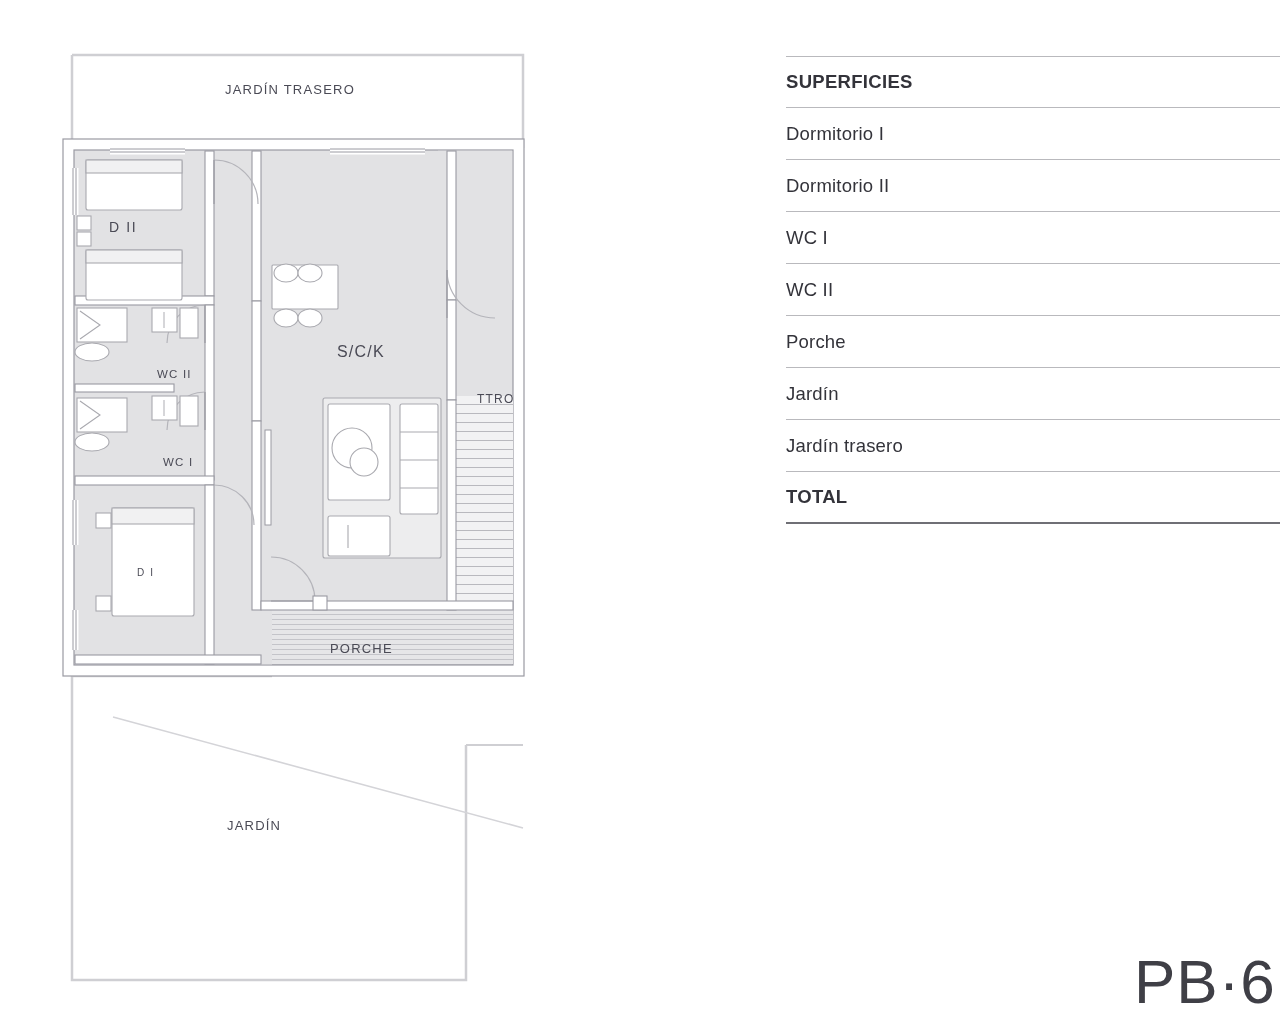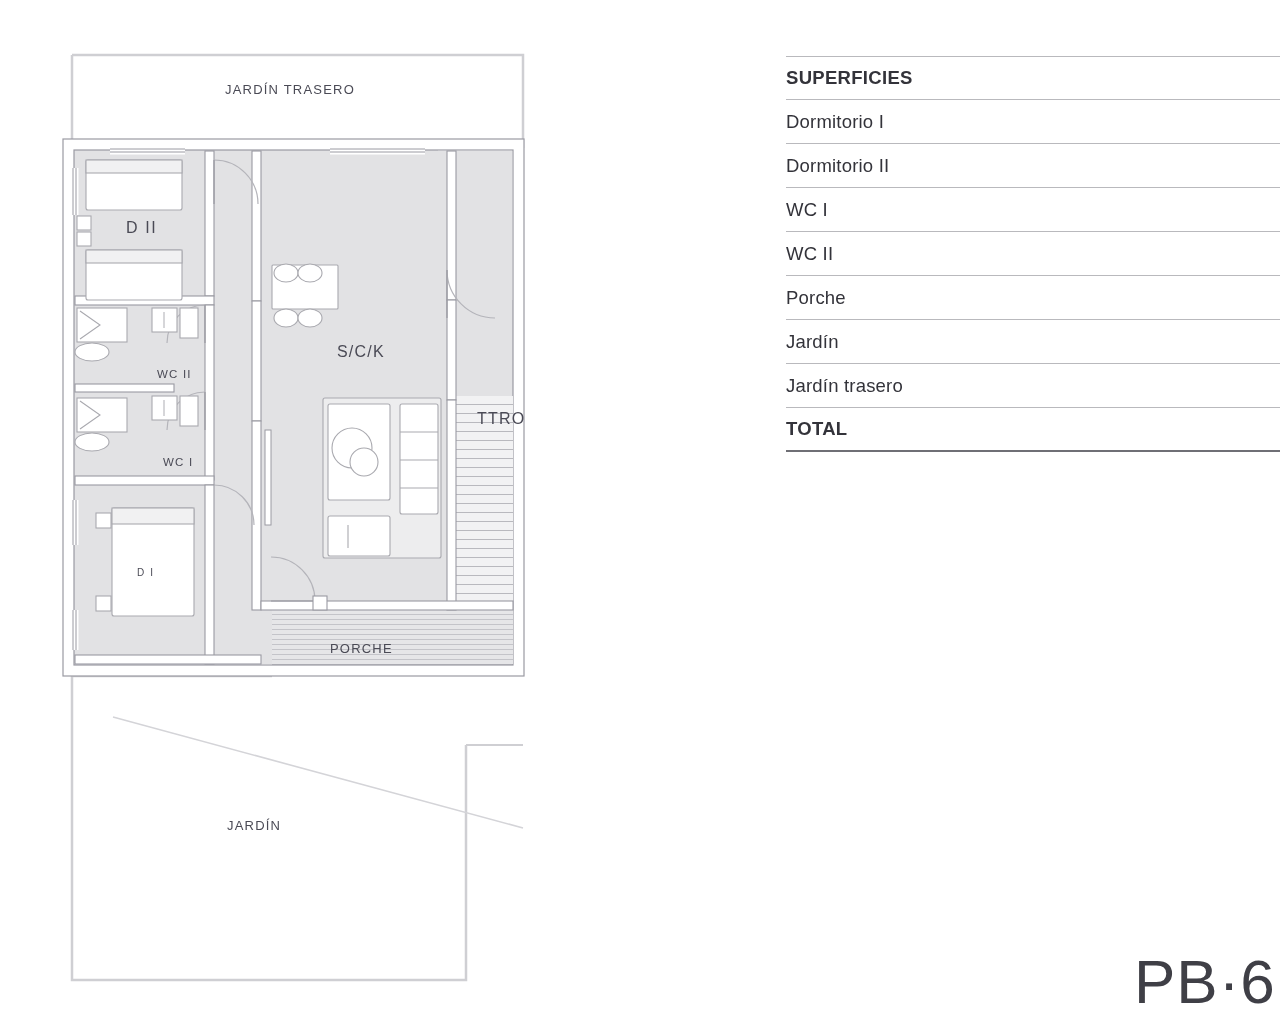--- a/index.html
+++ b/index.html
@@ -38,48 +38,48 @@
   .lbl-jardin-trasero {
     left: 225px; top: 82px; font-size: 13px;
   }
   .lbl-jardin {
     left: 227px; top: 818px; font-size: 13px;
   }
   .lbl-porche {
     left: 330px; top: 641px; font-size: 13px;
   }
   .lbl-dii {
-    left: 126px; top: 219px; font-size: 16px; letter-spacing: 1.6px;
+    left: 109px; top: 219px; font-size: 14px; letter-spacing: 1.6px;
   }
   .lbl-di {
     left: 137px; top: 567px; font-size: 10px; letter-spacing: 1.6px;
   }
   .lbl-wc2 {
     left: 157px; top: 368px; font-size: 11.5px; letter-spacing: 1.2px;
   }
   .lbl-wc1 {
     left: 163px; top: 456px; font-size: 11.5px; letter-spacing: 1.2px;
   }
   .lbl-sck {
     left: 337px; top: 343px; font-size: 16px; letter-spacing: 1.2px;
   }
   .lbl-ttro {
-    left: 477px; top: 410px; font-size: 16px; letter-spacing: 1.2px;
+    left: 477px; top: 392px; font-size: 12px; letter-spacing: 1.2px;
   }
 
   
   #surfaces {
     position: absolute;
     left: 786px;
     top: 56px;
     width: 494px;
   }
   .surf-row {
     border-bottom: 1px solid #b9b9bd;
-    height: 44px;
+    height: 52px;
     display: flex;
     align-items: center;
     box-sizing: border-box;
   }
   .surf-row:first-child {
     border-top: 1px solid #b9b9bd;
   }
   .surf-name {
     font-size: 18.5px;
     color: #33333a;

